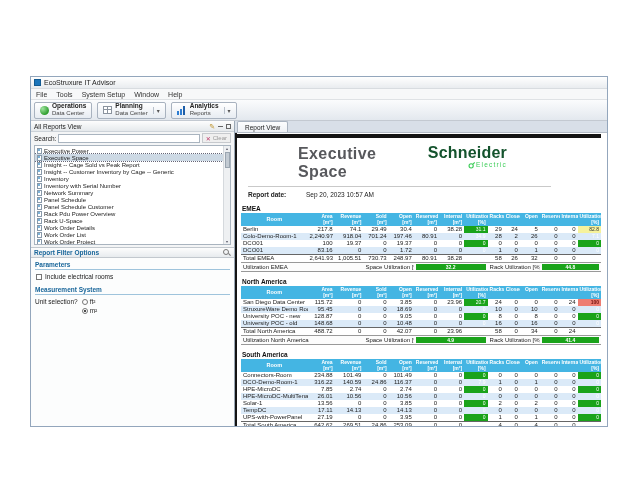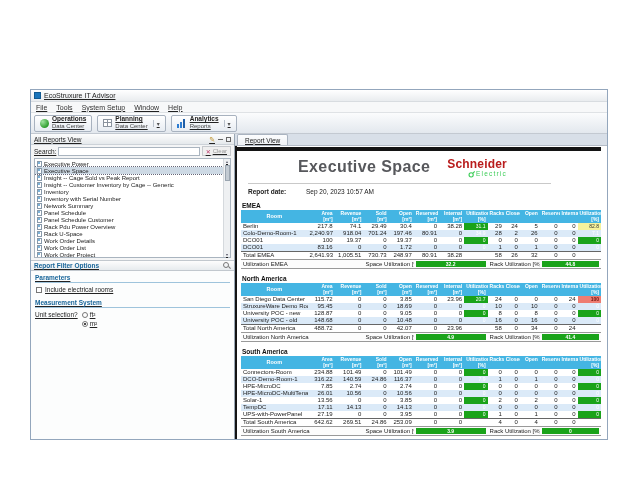--- a/index.html
+++ b/index.html
@@ -1,22 +1,22 @@
 <!DOCTYPE html>
 <html><head>
 <meta charset="utf-8">
 <style>
   html,body{margin:0;padding:0;}
   body{width:640px;height:480px;background:#ffffff;position:relative;overflow:hidden;
        font-family:"Liberation Sans", sans-serif;color:#222;}
   *{box-sizing:border-box;}
 
   
-  .app{position:absolute;left:30px;top:89px;width:578px;height:351px;background:#f4f5f6;
-       border:1px solid #93a6bc;display:flex;flex-direction:column;text-decoration:underline;}
+  .app{position:absolute;left:30px;top:76px;width:578px;height:351px;background:#f4f5f6;
+       border:1px solid #93a6bc;display:flex;flex-direction:column;}
   .titlebar{height:12px;display:flex;align-items:center;gap:3px;padding:0 3px;
             background:linear-gradient(#ffffff,#e9ecef);border-bottom:1px solid #d8dce0;font-size:7px;}
   .app-icon{width:7px;height:7px;background:#1b75bb;border:1px solid #125a92;display:inline-block;}
   .menubar{height:11px;display:flex;align-items:center;gap:9px;padding:0 5px;background:#f7f8f9;
            border-bottom:1px solid #dfe2e5;font-size:7px;color:#333;}
   .toolbar{height:21px;display:flex;align-items:center;gap:5px;padding:0 3px;
            background:linear-gradient(#fbfcfd,#e3e8ee);border-bottom:1px solid #c3c9d1;}
   .tb-btn{height:17px;display:flex;align-items:center;gap:3px;padding:0 5px;border:1px solid #a8b2bf;
           border-radius:2px;background:linear-gradient(#ffffff,#e7ecf2);}
   .tb-text{display:flex;flex-direction:column;line-height:1.05;}
@@ -84,21 +84,21 @@
             align-items:flex-end;padding-left:2px;}
   .tab{height:11px;display:flex;align-items:center;padding:0 7px;font-size:6.5px;
        background:linear-gradient(#fcfdfe,#eef1f5);border:1px solid #a9b3c0;border-bottom:none;
        border-radius:2px 2px 0 0;}
   .viewer{flex:1;position:relative;background:#fff;border-left:2px solid #141414;overflow:hidden;}
   .topband{position:absolute;left:0;top:1px;right:6px;height:4px;background:#141414;}
   .page{position:absolute;left:0;top:7px;right:2px;bottom:0;background:#fff;padding:3px 4px 0 4px;overflow:hidden;}
   .page-head{display:flex;align-items:flex-start;margin:2px 50px 0 7px;border-bottom:1px solid #c9c9c9;padding-bottom:5px;}
   .page-title{font-size:16px;font-weight:bold;color:#57585c;letter-spacing:0.4px;margin-left:50px;}
   .brand{margin-left:auto;margin-right:44px;line-height:1;}
-  .brand1{font-size:12px;font-weight:bold;color:#b91c1c;letter-spacing:0.2px;}
+  .brand1{font-size:16px;font-weight:bold;color:#14532d;letter-spacing:0.2px;}
   .brand2{display:flex;align-items:center;justify-content:flex-end;gap:1px;font-size:6.5px;
           color:#3dcd58;letter-spacing:1.2px;margin-top:1px;}
   .date-row{display:flex;font-size:6.5px;margin:4px 0 7px 7px;}
   .date-label{font-weight:bold;width:58px;}
   .region{margin-bottom:6px;}
   .region-name{font-size:6.5px;font-weight:bold;margin:3px 0 1px 1px;color:#111;}
   table.rtable{width:100%;border-collapse:collapse;table-layout:fixed;}
   .rtable th{background:#44b5e3;color:#fff;font-weight:bold;font-size:5px;line-height:1.1;
              padding:1px 2px;text-align:right;vertical-align:top;overflow:hidden;white-space:nowrap;}
   .rtable th.room{text-align:center;vertical-align:middle;font-size:5.5px;}

